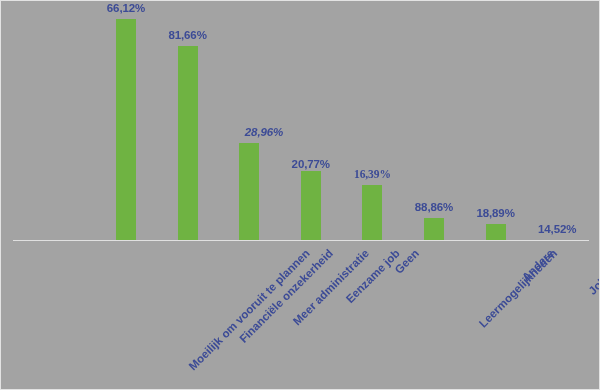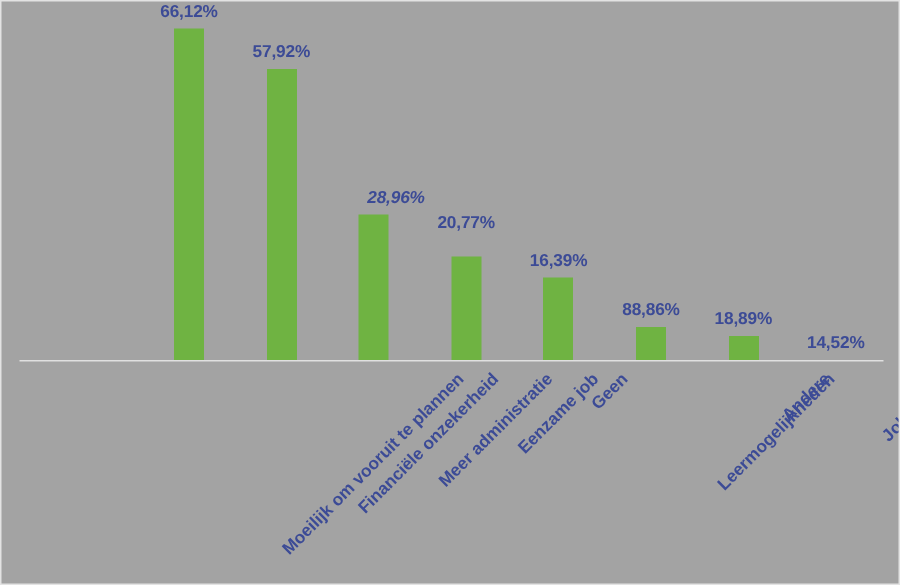--- a/index.html
+++ b/index.html
@@ -93,24 +93,24 @@
 
     <div class="bar" style="left: 115px; width: 20px; height: 221.039px; bottom: 1px; background: rgb(111, 179, 66);"></div>
     <div class="bar" style="left: 176.6px; width: 20px; height: 193.627px; bottom: 1px; background: rgb(111, 179, 66);"></div>
     <div class="bar" style="left: 238.2px; width: 20px; height: 96.8133px; bottom: 1px; background: rgb(111, 179, 66);"></div>
     <div class="bar" style="left: 299.8px; width: 20px; height: 69.4341px; bottom: 1px; background: rgb(111, 179, 66);"></div>
     <div class="bar" style="left: 361.4px; width: 20px; height: 54.7918px; bottom: 1px; background: rgb(111, 179, 66);"></div>
     <div class="bar" style="left: 423px; width: 20px; height: 21.9301px; bottom: 1px; background: rgb(111, 179, 66);"></div>
     <div class="bar" style="left: 484.6px; width: 20px; height: 16.4476px; bottom: 1px; background: rgb(111, 179, 66);"></div>
 
     <div class="value-label" style="left: 90px; top: 0.96084px; color: rgb(60, 75, 150);">66,12%</div>
-    <div class="value-label" style="left: 151.6px; top: 28.3734px; color: rgb(60, 75, 150);">57,92%</div>
+    <div class="value-label" style="left: 151.6px; top: 28.3734px; color: rgb(60, 75, 150);">81,66%</div>
     <div class="value-label" style="left: 228px; top: 125.187px; color: rgb(60, 75, 150); font-style: italic;">28,96%</div>
-    <div class="value-label" style="left: 274.8px; top: 142px; color: rgb(60, 75, 150);">20,77%</div>
-    <div class="value-label" style="left: 336.4px; top: 167.208px; color: rgb(60, 75, 150);">16,39%</div>
+    <div class="value-label" style="left: 274.8px; top: 157px; color: rgb(60, 75, 150);">20,77%</div>
+    <div class="value-label" style="left: 336.4px; top: 167.208px; color: rgb(60, 75, 150); font-family: Liberation Serif, serif;">16,39%</div>
     <div class="value-label" style="left: 398px; top: 200.07px; color: rgb(60, 75, 150);">88,86%</div>
     <div class="value-label" style="left: 459.6px; top: 205.552px; color: rgb(60, 75, 150);">18,89%</div>
     <div class="value-label" style="left: 521.2px; top: 222px; color: rgb(60, 75, 150);">14,52%</div>
 
   </div>
 
   <div id="category-labels">
     <div class="cat-label" style="left: 137px; top: 6px; color: rgb(60, 75, 150);"><span class="cat-label-inner">Moeilijk om vooruit te plannen</span></div>
     <div class="cat-label" style="left: 198.6px; top: 6px; color: rgb(60, 75, 150);"><span class="cat-label-inner">Financiële onzekerheid</span></div>
     <div class="cat-label" style="left: 260.2px; top: 6px; color: rgb(60, 75, 150);"><span class="cat-label-inner">Meer administratie</span></div>

